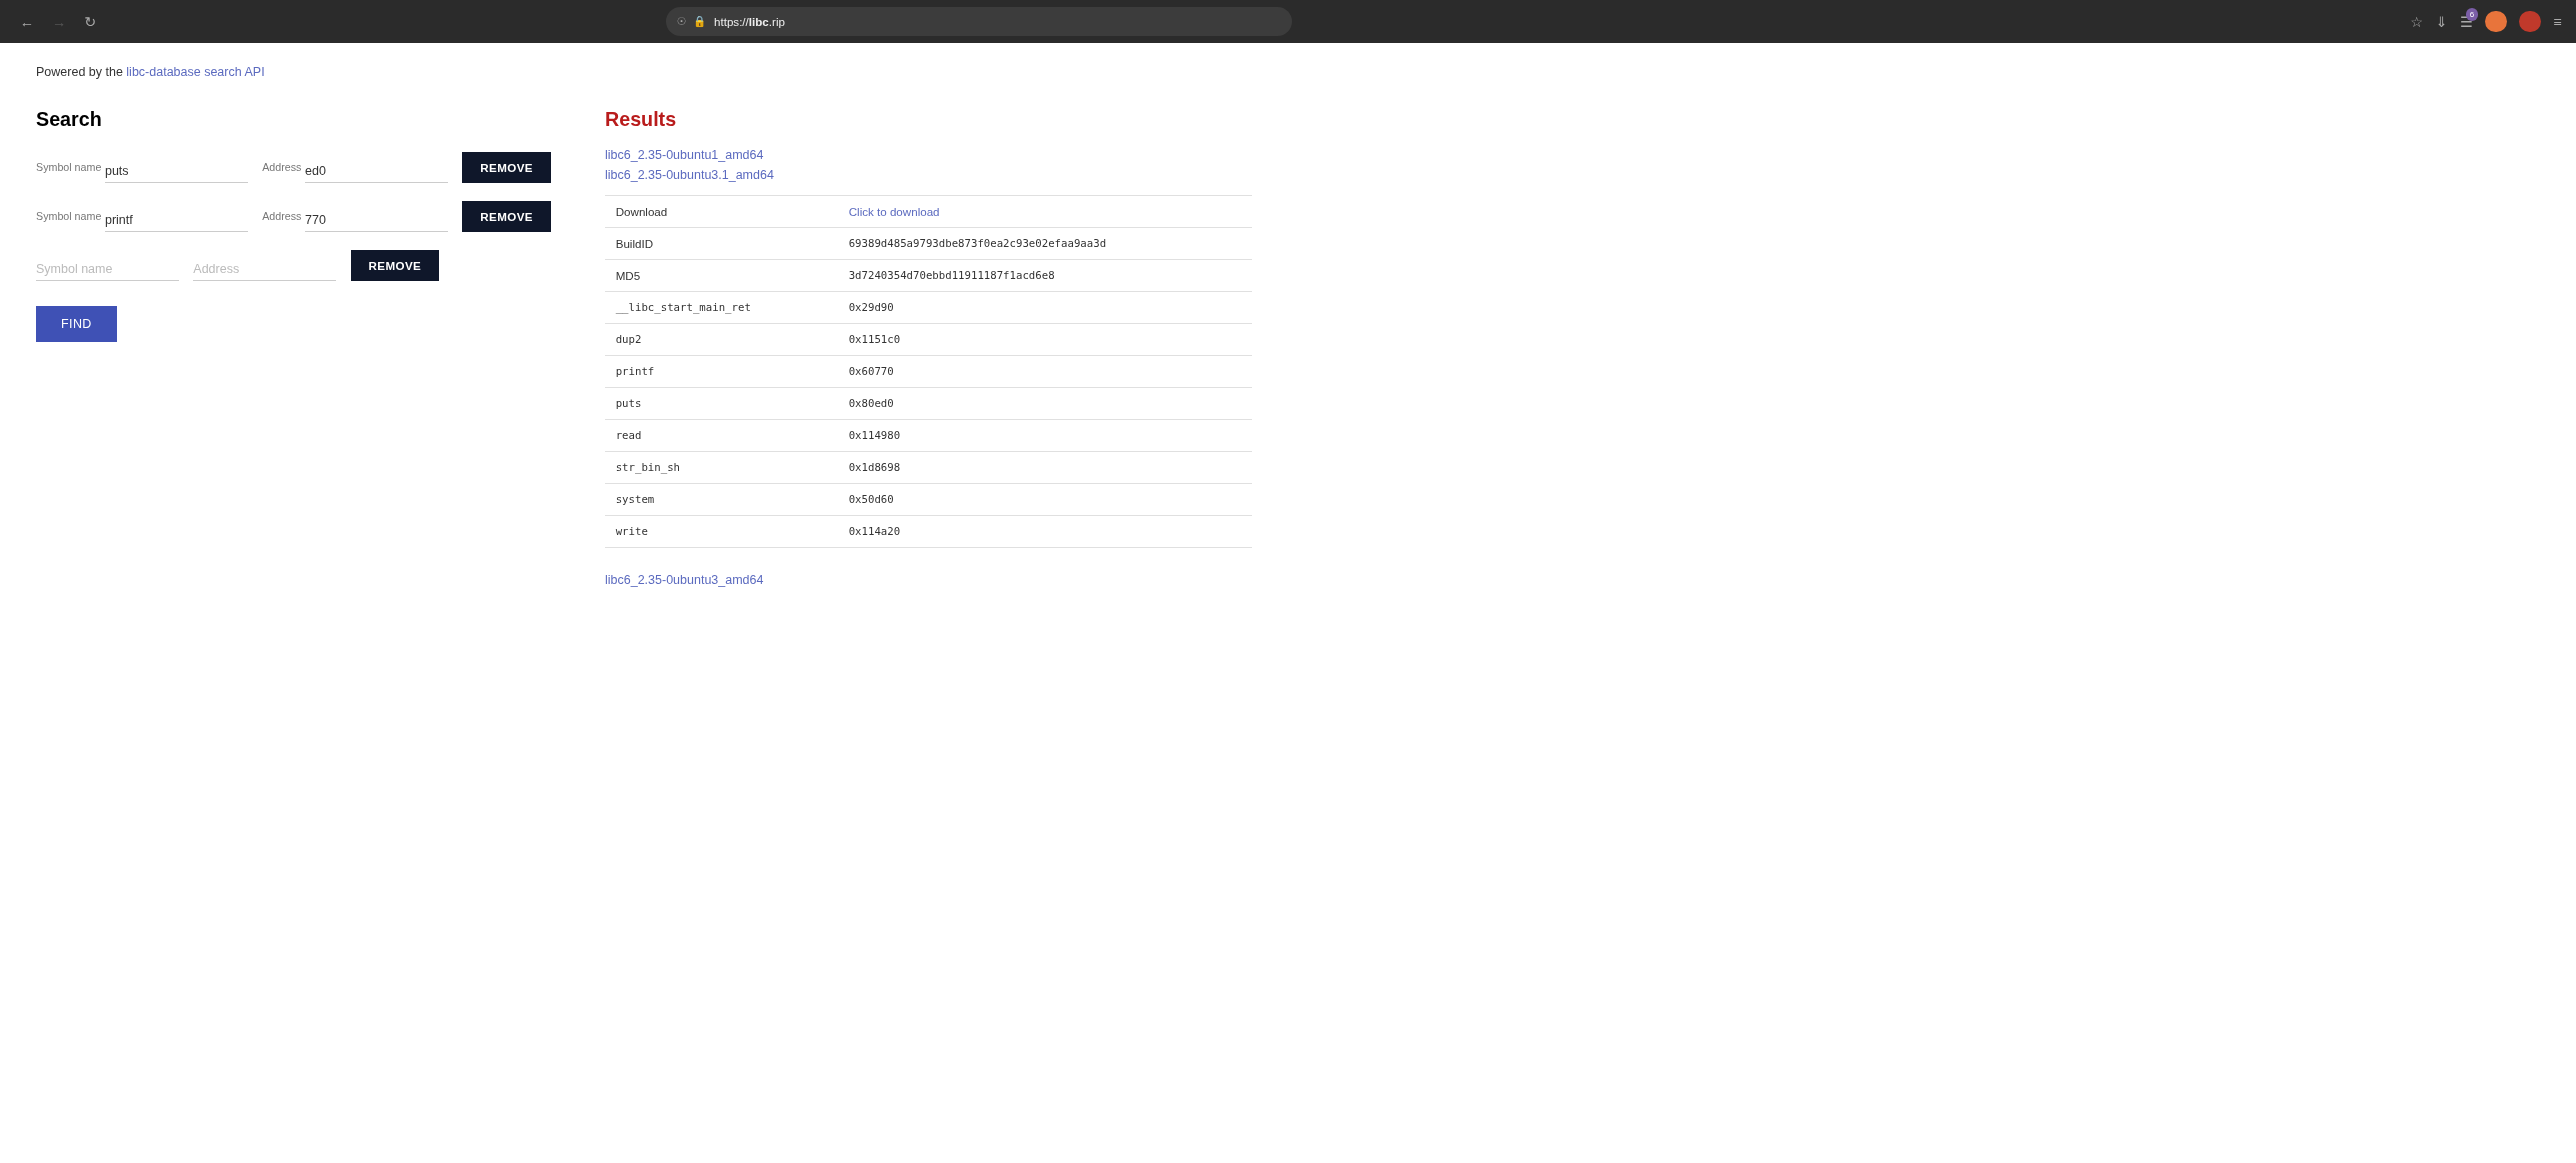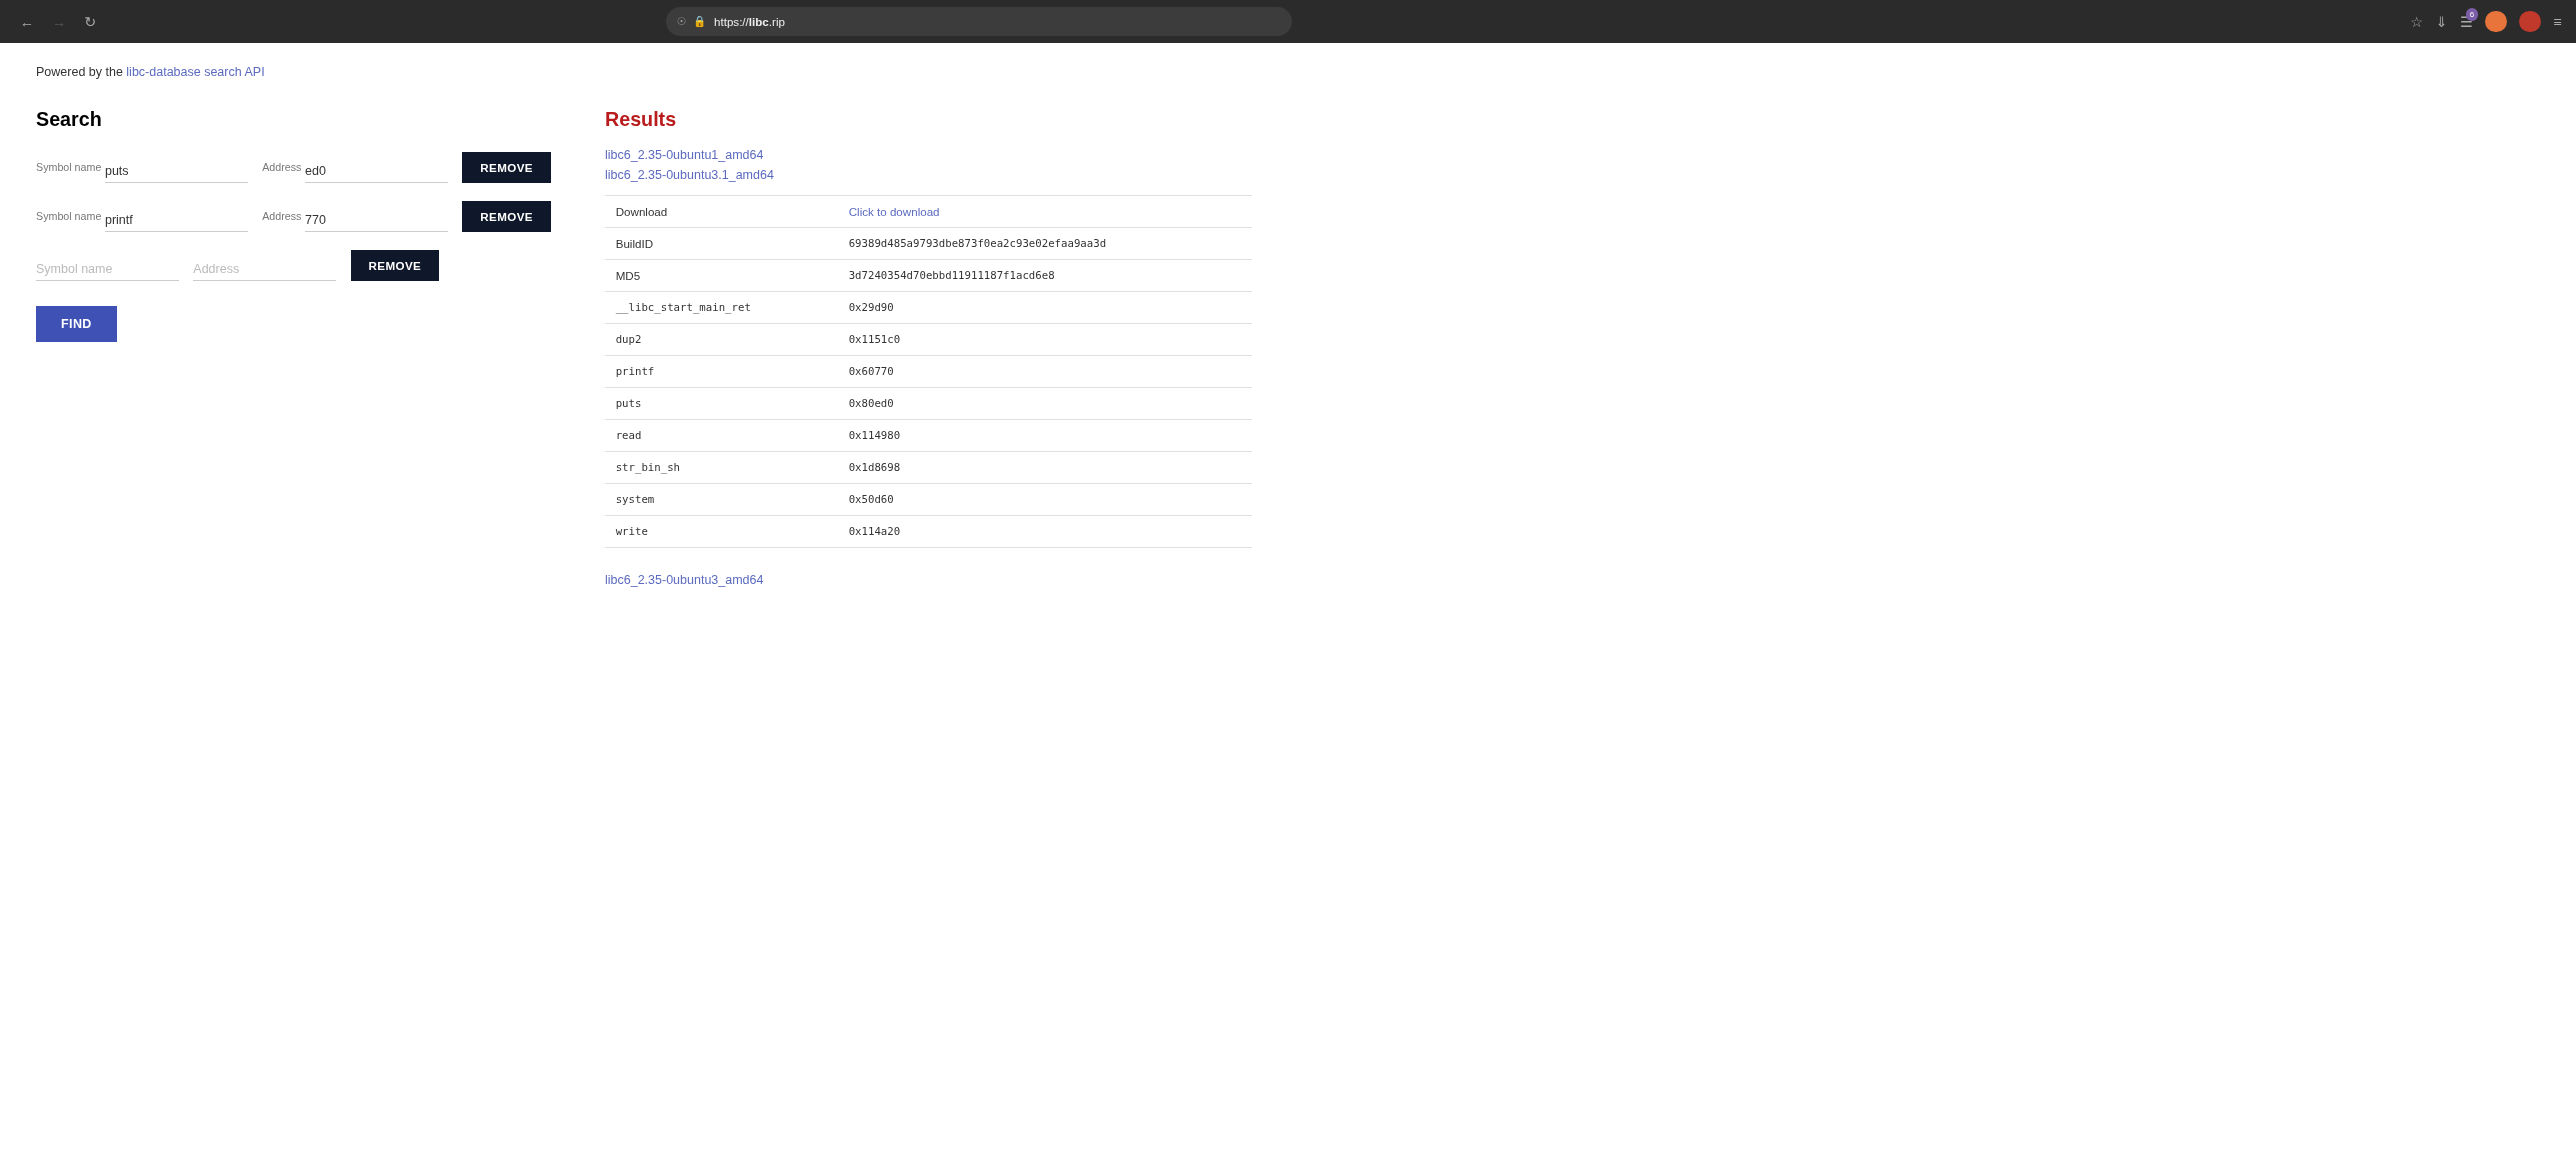--- a/index.html
+++ b/index.html
@@ -199,21 +199,21 @@
       cursor: pointer;
       letter-spacing: 0.4px;
     }
 
     .find-btn {
       background: #3f51b5;
       color: white;
       border: none;
       padding: 10.7px 25px;
       font-size: 12.5px;
-      font-weight: bold;
+      font-weight: normal;
       cursor: pointer;
       letter-spacing: 0.4px;
       margin-top: 7.2px;
     }
 
     
     .results-section {
       flex: 1;
     }
 

